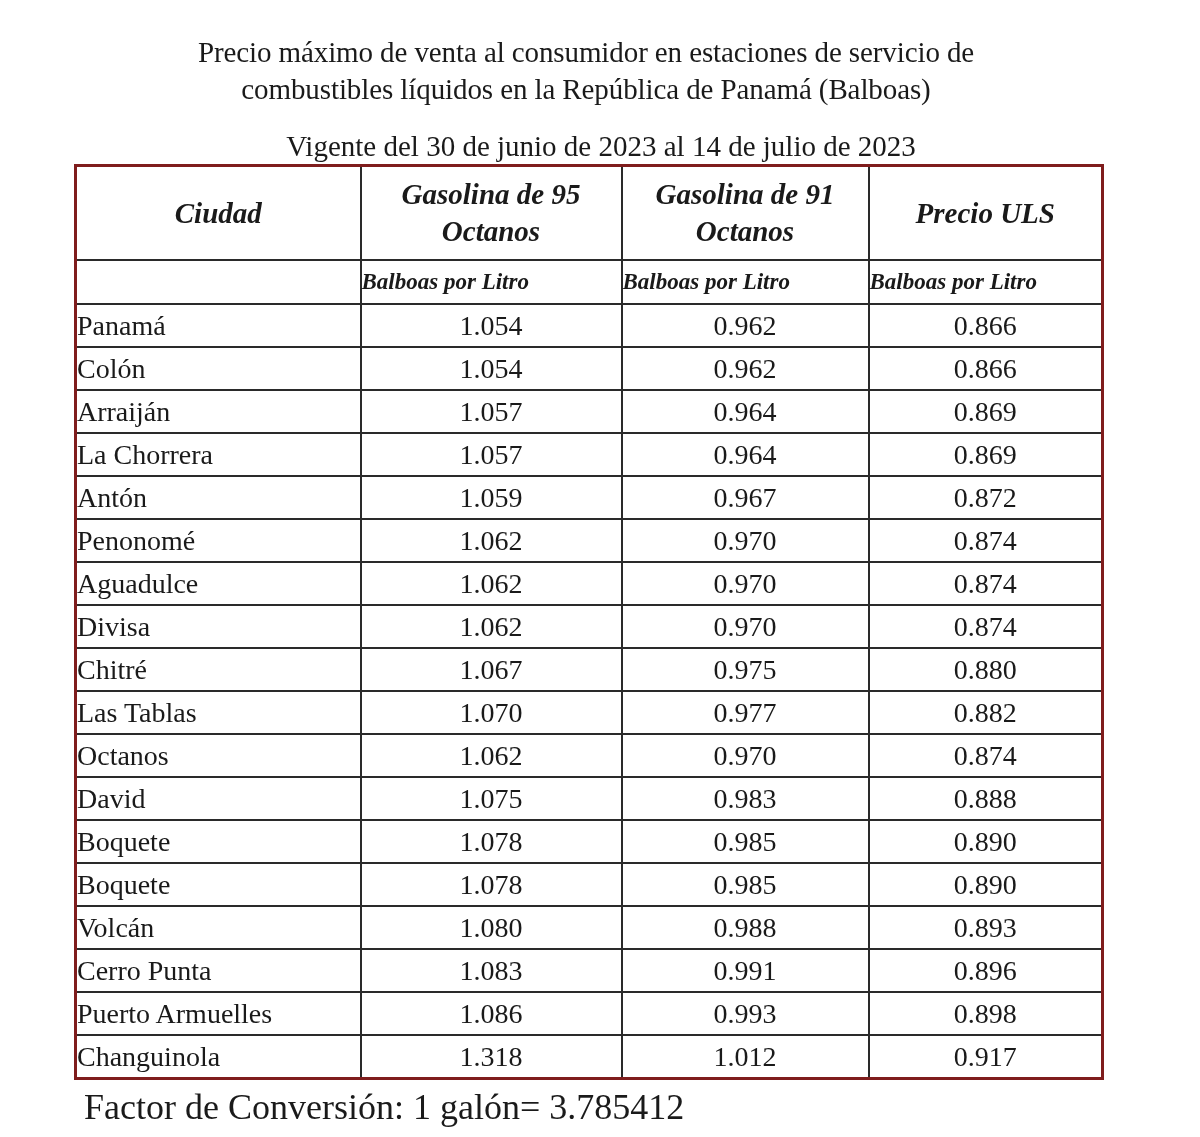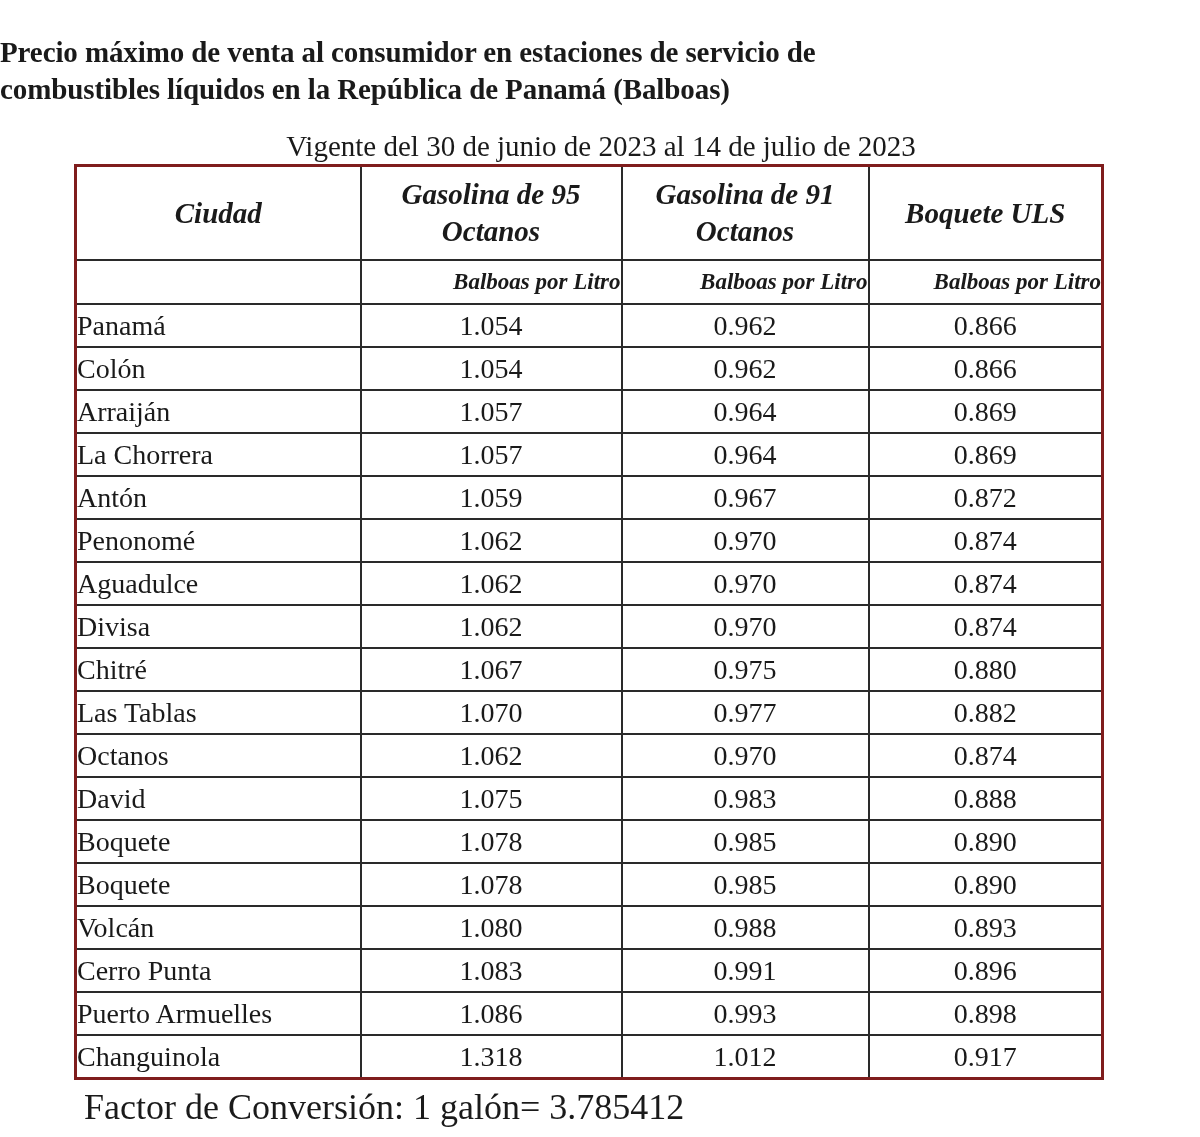--- a/index.html
+++ b/index.html
@@ -12,25 +12,24 @@
       height: 1137px;
       position: relative;
       overflow: hidden;
       font-family: "Liberation Serif", "DejaVu Serif", serif;
       color: #1a1a1a;
     }
     .title {
       position: absolute;
       left: 0;
       width: 1172px;
-      text-align: left;
+      text-align: center;
       font-size: 29px;
       line-height: 37px;
       letter-spacing: -0.1px;
-      font-weight: bold;
     }
     .title.l1 { top: 34px; }
     .title.l2 { top: 71px; }
     .subtitle {
       position: absolute;
       left: 0;
       width: 1172px;
       top: 128px;
       text-align: center;
       font-size: 29px;
@@ -61,21 +60,21 @@
       font-size: 29px;
       line-height: 37px;
       text-align: center;
       vertical-align: middle;
     }
     th.unit {
       height: 42px;
       font-style: italic;
       font-weight: bold;
       font-size: 23px;
-      text-align: right;
+      text-align: left;
       vertical-align: middle;
       border-bottom: 4px solid #222;
       border-radius: 22px;
     }
     td {
       height: 41px;
       font-size: 28px;
       vertical-align: middle;
     }
     td.city {
@@ -114,21 +113,21 @@
       </th>
       <th class="head">
         <span>Gasolina de 95</span><br>
         <span>Octanos</span>
       </th>
       <th class="head">
         <span>Gasolina de 91</span><br>
         <span>Octanos</span>
       </th>
       <th class="head">
-        <span>Boquete ULS</span>
+        <span>Precio ULS</span>
       </th>
     </tr>
     <tr>
       <th class="unit"></th>
       <th class="unit">Balboas por Litro</th>
       <th class="unit">Balboas por Litro</th>
       <th class="unit">Balboas por Litro</th>
     </tr>
   </thead>
   <tbody id="price-rows">

